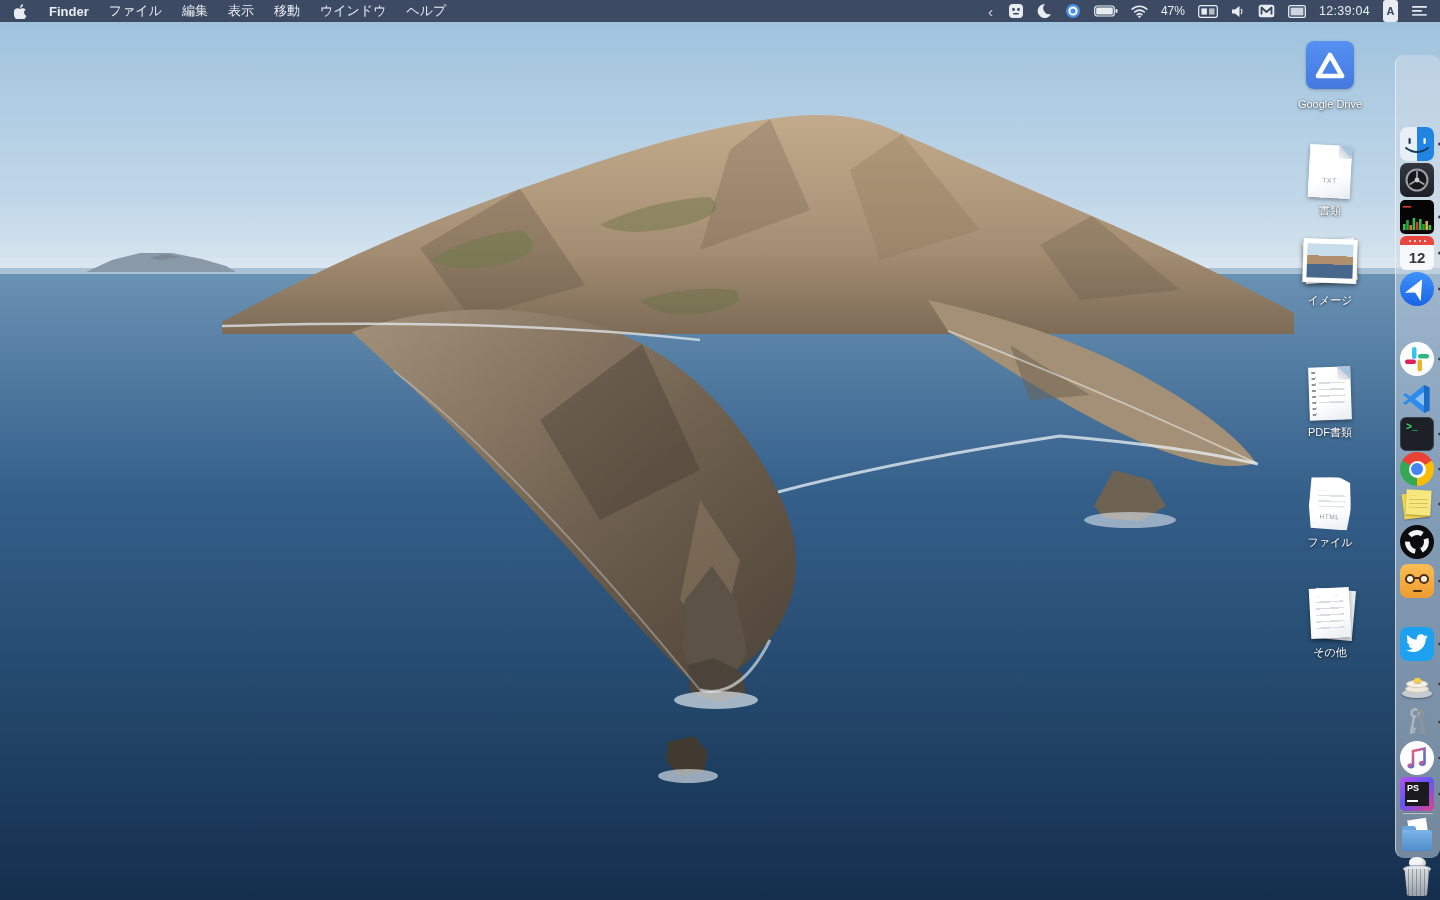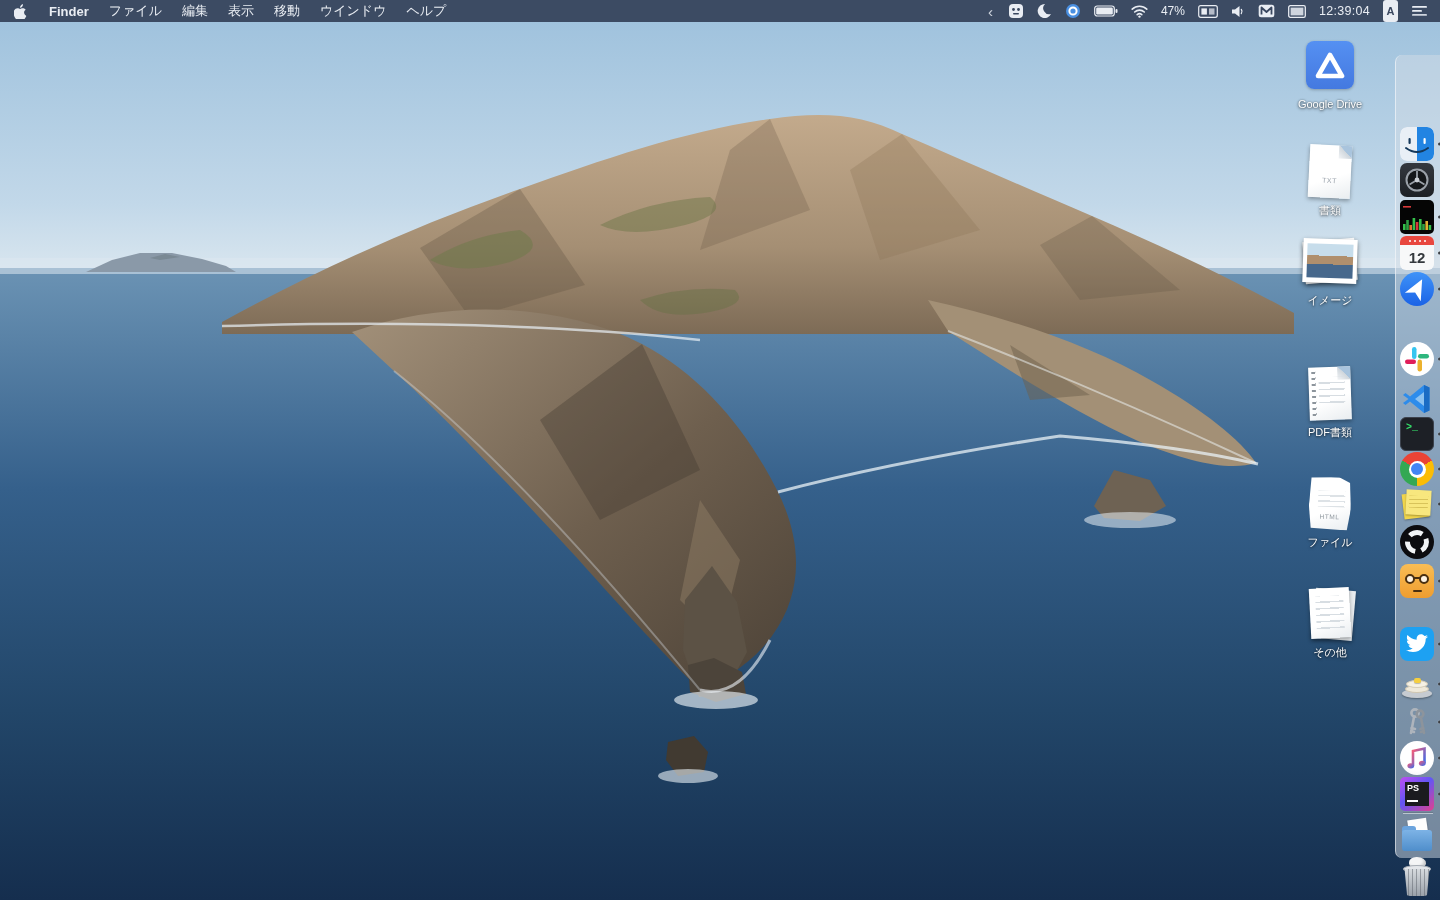--- a/index.html
+++ b/index.html
@@ -49,21 +49,21 @@
   .spiral{position:absolute;left:3px;top:4px;bottom:4px;width:4px;
     background:repeating-linear-gradient(#8d959c 0 2px,#0000 2px 6px);}
   .html-txt{position:absolute;bottom:10px;left:0;right:0;font-size:6.5px;color:#8d959c;letter-spacing:.5px;}
   .squig{position:absolute;left:9px;right:6px;top:14px;height:16px;
     background:repeating-linear-gradient(#0000 0 4px,#dde2e6 4px 5.5px);}
   .stack-back{position:absolute;width:40px;height:50px;background:#e8ecef;transform:rotate(5deg) translate(4px,1px);
     box-shadow:0 2px 4px rgba(0,0,0,.3);}
   
   .dock{position:absolute;top:55px;right:0;width:44px;height:803px;z-index:40;
     background:rgba(210,219,229,.5);border-left:1px solid rgba(255,255,255,.55);
-    border-top-left-radius:7px;border-bottom-left-radius:7px;}
+    border-top-left-radius:7px;border-bottom-left-radius:7px;border-radius:9px;}
   .dk{position:absolute;left:4px;width:34px;height:34px;cursor:default;}
   .run-dot{position:absolute;right:-7px;top:50%;transform:translateY(-50%);
     width:3px;height:3px;border-radius:50%;background:#3b3f45;box-shadow:0 0 1px rgba(255,255,255,.6);}
   .sq{width:34px;height:34px;border-radius:7px;position:relative;overflow:hidden;}
   .circ{width:34px;height:34px;border-radius:50%;position:relative;overflow:hidden;}
   .dk-divider{position:absolute;left:7px;width:30px;height:1px;background:rgba(90,100,112,.45);box-shadow:0 1px 0 rgba(255,255,255,.5);}
   
   .i-lens{background:linear-gradient(#34383f,#1d2025);}
   .i-spec{background:#050505;border-radius:5px;}
   .i-cal{background:#f7f8f9;border-radius:6px;}

